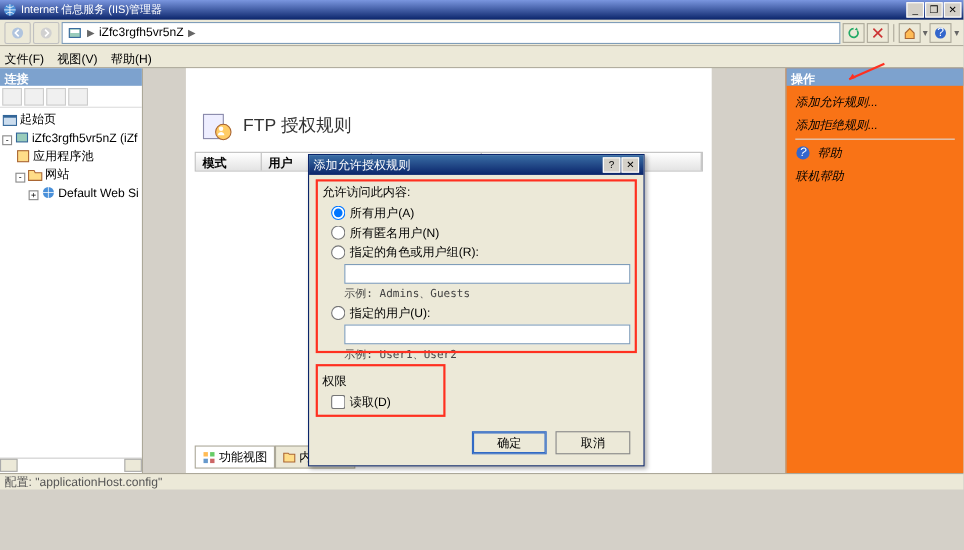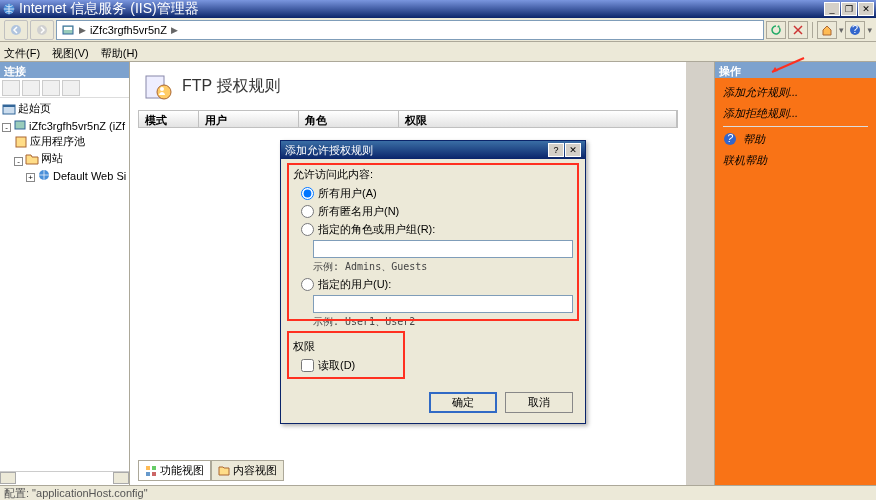--- a/index.html
+++ b/index.html
@@ -1,49 +1,49 @@
 <!DOCTYPE html>
 <html><head>
 <meta charset="utf-8">
 <style>
 * { box-sizing: border-box; margin: 0; padding: 0; font-family: "Microsoft YaHei", SimSun, sans-serif; font-size: 11px; }
 body { width: 876px; height: 500px; background: #d4d0c8; overflow: hidden; position: relative; }
 
 .titlebar { height: 18px; background: linear-gradient(#7a96df,#0a246a); color: #fff; display: flex; align-items: center; padding: 0 2px; }
 .titlebar .icon { width: 14px; height: 14px; margin-right: 3px; }
-.titlebar-text { flex: 1; font-size: 14px; }
+.titlebar-text { flex: 1; font-size: 10px; }
 .titlebar-btns { display: flex; gap: 1px; }
 .tb-btn { width: 16px; height: 14px; background: #d4d0c8; border: 1px solid #fff; font-size: 9px; text-align: center; line-height: 12px; cursor: pointer; color: #000; }
 
 .addrbar { height: 24px; background: #ece9d8; border-bottom: 1px solid #aca899; display: flex; align-items: center; padding: 0 4px; gap: 2px; }
 .nav-btn { width: 24px; height: 20px; border: 1px solid #c0c0c0; background: #ece9d8; border-radius: 2px; display: flex; align-items: center; justify-content: center; color: #888; }
 .nav-btn svg { width: 12px; height: 12px; }
 .breadcrumb { flex: 1; height: 20px; background: #fff; border: 1px solid #7f9db9; display: flex; align-items: center; padding: 0 4px; gap: 4px; }
 .bc-icon { width: 14px; height: 14px; }
 .bc-arrow { color: #666; font-size: 9px; }
 .addr-right { display: flex; gap: 2px; align-items: center; }
 .addr-btn { width: 20px; height: 18px; border: 1px solid #aca899; background: #ece9d8; display: flex; align-items: center; justify-content: center; }
 
 .menubar { height: 20px; background: #ece9d8; border-bottom: 1px solid #aca899; display: flex; align-items: flex-end; padding: 0 4px; gap: 12px; }
 .menu-item { cursor: pointer; }
 
-.main { display: flex; height: 423px; }
+.main { display: flex; height: 368px; gap: 39px; }
 .left-pane { width: 130px; background: #fff; border-right: 1px solid #aca899; display: flex; flex-direction: column; }
 .pane-header { background: #7da2ce; color: #fff; padding: 2px 4px; font-weight: bold; height: 16px; }
 .toolbar-mini { height: 20px; display: flex; align-items: center; gap: 2px; padding: 0 2px; border-bottom: 1px solid #ddd; }
 .tb-mini { width: 18px; height: 16px; border: 1px solid #ccc; background: #f0f0f0; }
 .tree { flex: 1; padding: 2px; overflow: hidden; }
 .tree-item { display: flex; align-items: flex-end; gap: 2px; padding: 1px 0; white-space: nowrap; }
 .tree-indent1 { padding-left: 12px; }
 .tree-indent2 { padding-left: 24px; }
 .tree-toggle { width: 9px; height: 9px; border: 1px solid #888; font-size: 8px; line-height: 7px; text-align: center; background: #fff; color: #000; }
 .tree-icon { width: 14px; height: 14px; }
 
 .center-pane { flex: 1; background: #fff; display: flex; flex-direction: column; position: relative; }
-.content-header { display: flex; align-items: center; gap: 8px; padding: 8px 12px; }
+.content-header { display: flex; align-items: center; gap: 8px; padding: 8px 12px; margin-top: 28px; }
 .content-header-icon { width: 32px; height: 32px; }
 .content-title { font-size: 16px; color: #333; }
 .col-headers { display: flex; background: linear-gradient(#fff,#e3e3e3); border: 1px solid #c0c0c0; height: 18px; margin: 0 8px; font-weight: bold; }
 .col-h { padding: 2px 6px; border-right: 1px solid #c0c0c0; }
 .tabs-bottom { position: absolute; bottom: 4px; left: 8px; display: flex; gap: 0; }
 .tab-b { background: #ece9d8; border: 1px solid #aca899; padding: 2px 6px; display: flex; align-items: center; gap: 3px; }
 .tab-b.active { background: #fff; }
 .tab-icon { width: 12px; height: 12px; }
 
 .right-pane { width: 162px; background: #f97316; border-left: 1px solid #aca899; display: flex; flex-direction: column; position: relative; margin-left: 28px; }

